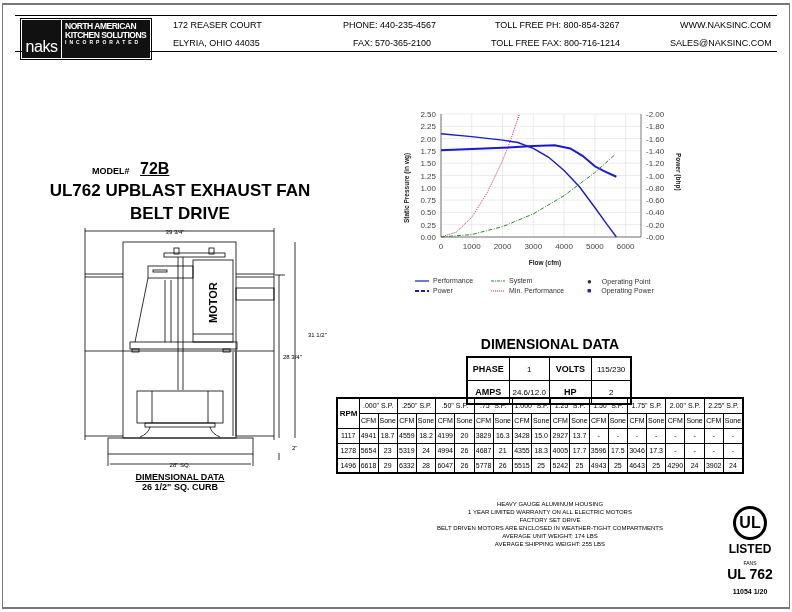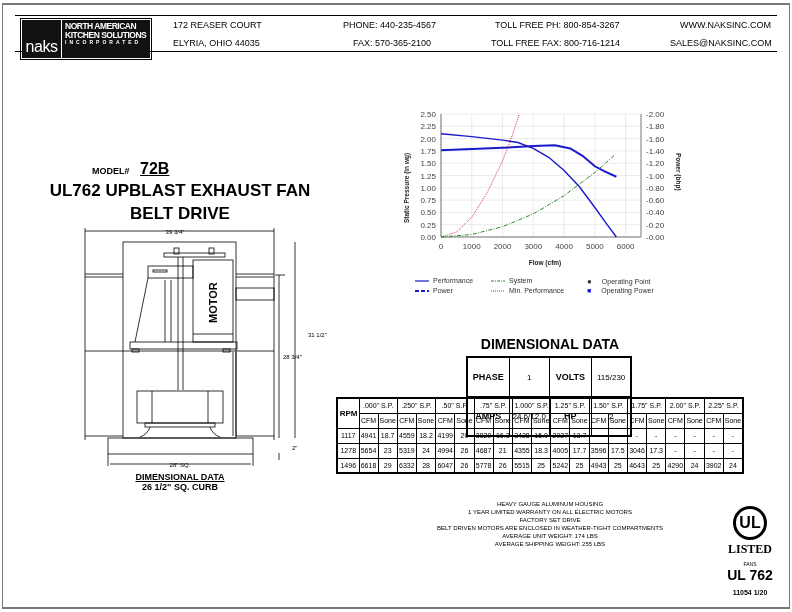--- a/index.html
+++ b/index.html
@@ -13,32 +13,32 @@
   .logo-text .inc { font-size: 5px; letter-spacing: 3px; line-height: 7px; }
   .hdr-text { position: absolute; font-size: 9px; white-space: nowrap; }
   .model-line { position: absolute; left: 92px; top: 160px; font-size: 9px; font-weight: bold; }
   .model-num { font-size: 16px; font-weight: bold; text-decoration: underline; margin-left: 8px; }
   .title { position: absolute; left: 30px; width: 300px; text-align: center; font-size: 17px; font-weight: bold; }
   .dim-title { position: absolute; left: 120px; top: 472px; width: 120px; text-align: center; font-size: 9px; font-weight: bold; }
   .dim-title .u { text-decoration: underline; display: block; }
   .perf-title { position: absolute; left: 460px; top: 336px; width: 180px; text-align: center; font-size: 14px; font-weight: bold; }
   table { border-collapse: collapse; }
   .ptab { position: absolute; left: 466px; top: 356px; font-size: 8px; }
-  .ptab td { border: 1px solid #000; padding: 14px 3px; text-align: center; height: 14px; }
+  .ptab td { border: 1px solid #000; padding: 6px 3px; text-align: center; height: 14px; }
   .ptab td.b { font-weight: bold; font-size: 9px; }
   .ptab { border: 2px solid #000; }
   .rtab { position: absolute; left: 336px; top: 397px; font-size: 7px; border: 2px solid #000; }
   .rtab td, .rtab th { border: 1px solid #000; text-align: center; padding: 0 1px; height: 15px; font-weight: normal; }
   .rtab th.rpm { font-weight: bold; font-size: 8px; width: 22px; text-align: right; }
   .rtab th.sp { font-size: 7px; }
   .feat { position: absolute; left: 380px; top: 500px; width: 340px; text-align: center; font-size: 6px; line-height: 8px; }
   .feat .ft { font-size: 10px; font-weight: bold; text-decoration: underline; line-height: 12px; }
   .ul { position: absolute; left: 720px; top: 506px; width: 60px; text-align: center; }
   .ul-logo { width: 34px; height: 34px; border: 3px solid #000; border-radius: 50%; margin: 0 auto; display: flex; align-items: center; justify-content: center; font-weight: bold; font-size: 16px; }
-  .ul .listed { font-size: 12px; font-weight: bold; margin-top: 2px; font-family: Liberation Serif, serif; }
+  .ul .listed { font-size: 12px; font-weight: bold; margin-top: 2px; }
   .ul .fans { font-size: 5px; margin-top: 4px; }
   .ul .ul762 { font-size: 14px; font-weight: bold; }
   .ul .code { font-size: 7px; font-weight: bold; margin-top: 6px; }
   .chart { position: absolute; left: 400px; top: 105px; }
   .legend { position: absolute; left: 415px; top: 277px; font-size: 7px; color: #333; }
   .leg-item { position: absolute; white-space: nowrap; display: flex; align-items: center; gap: 4px; }
 </style>
 </head>
 <body>
 

